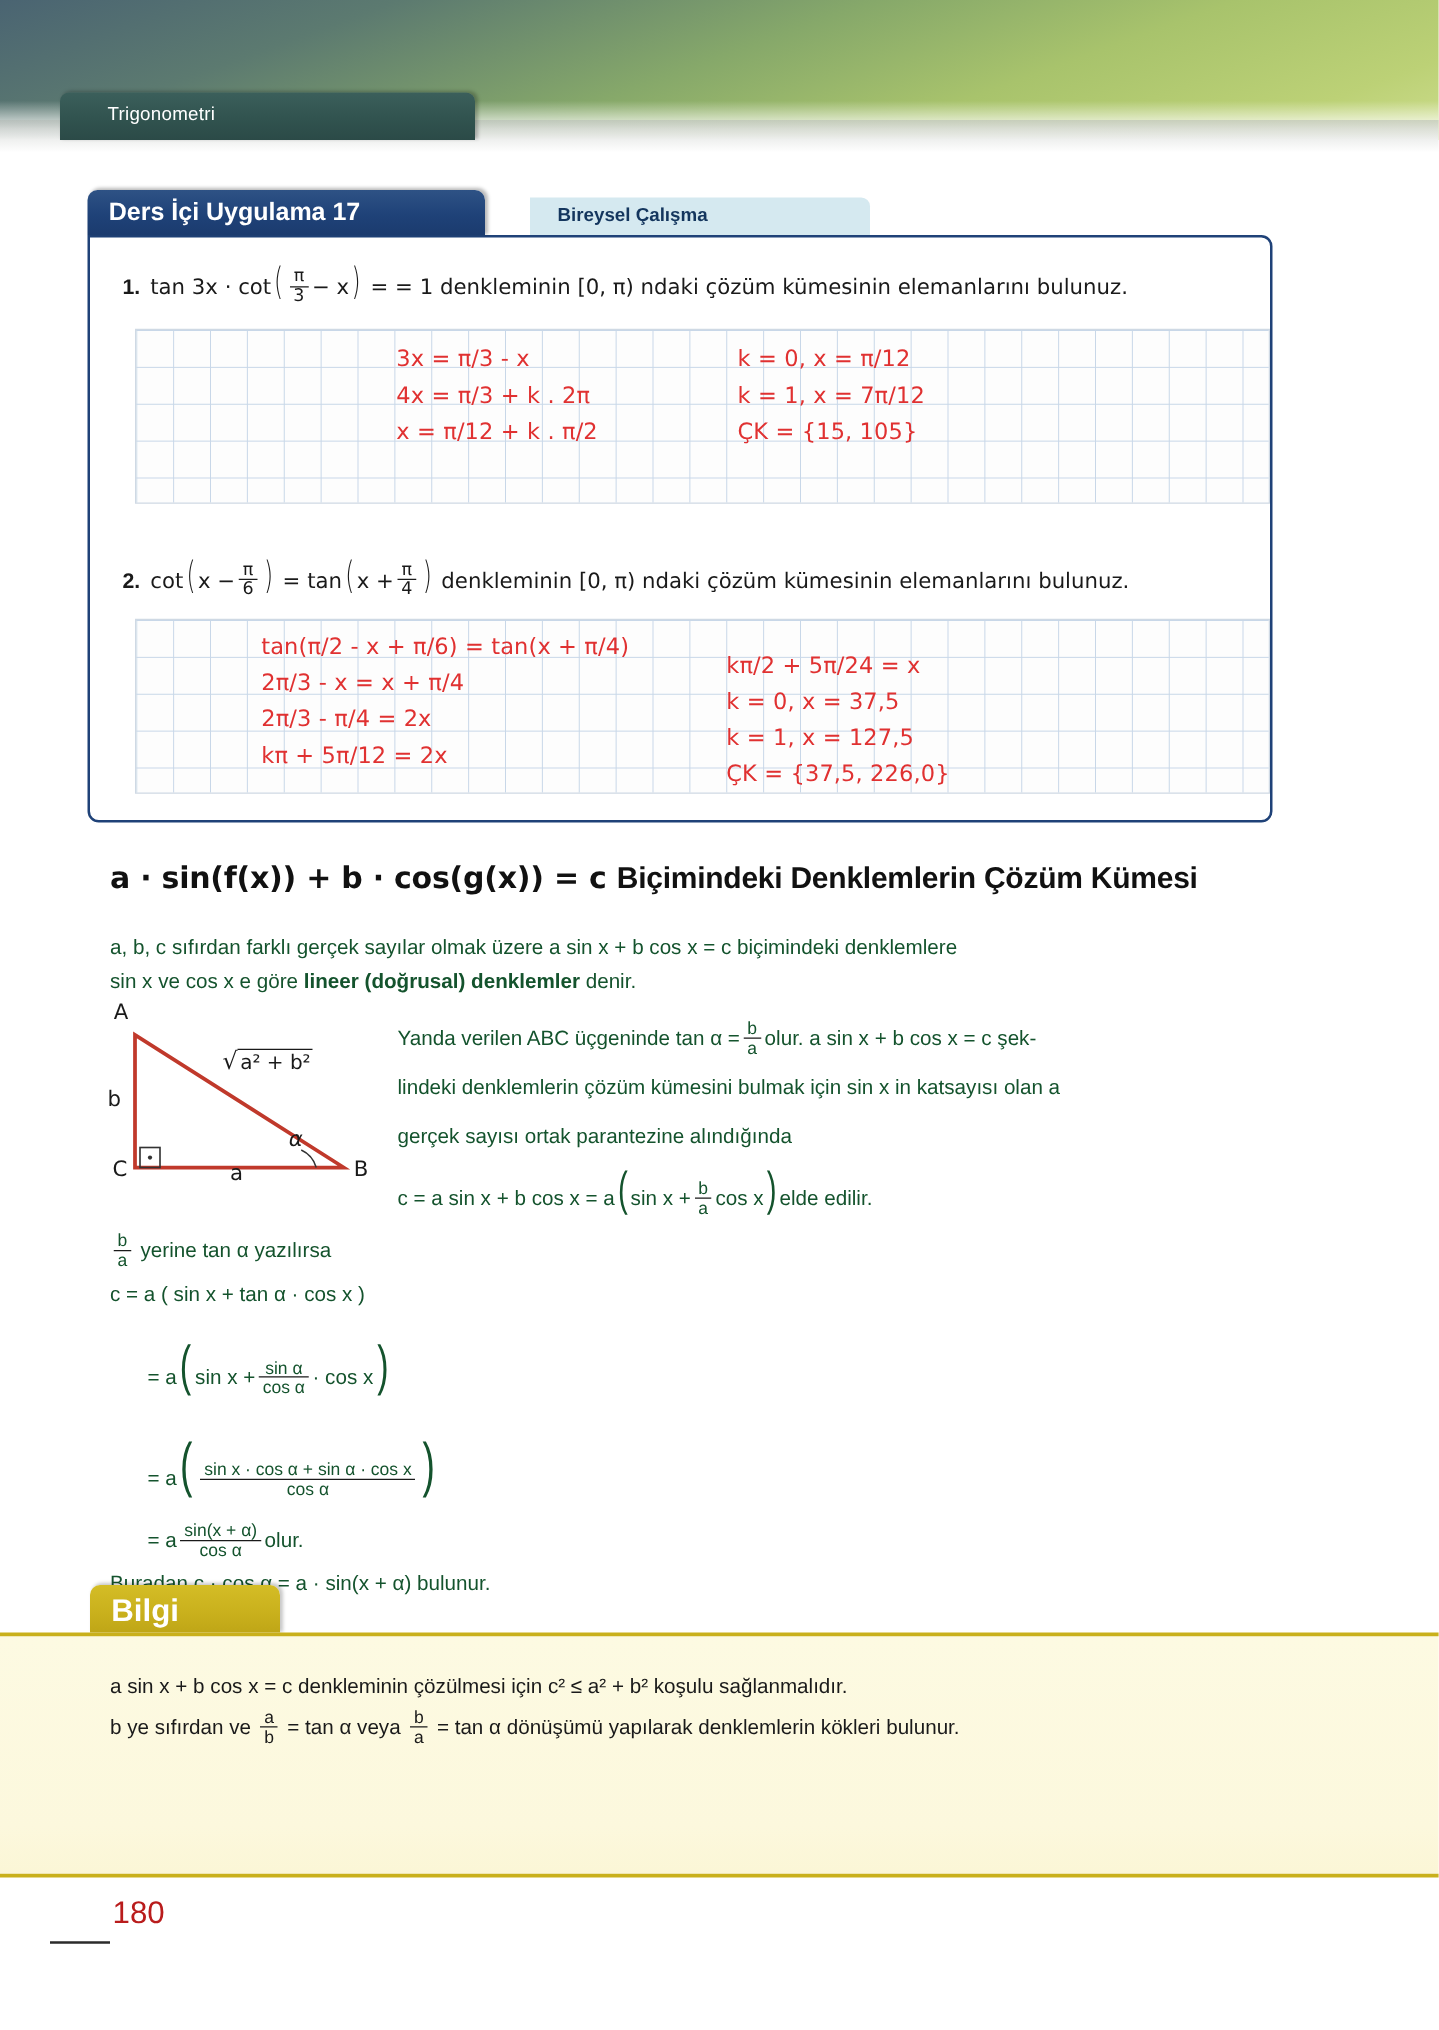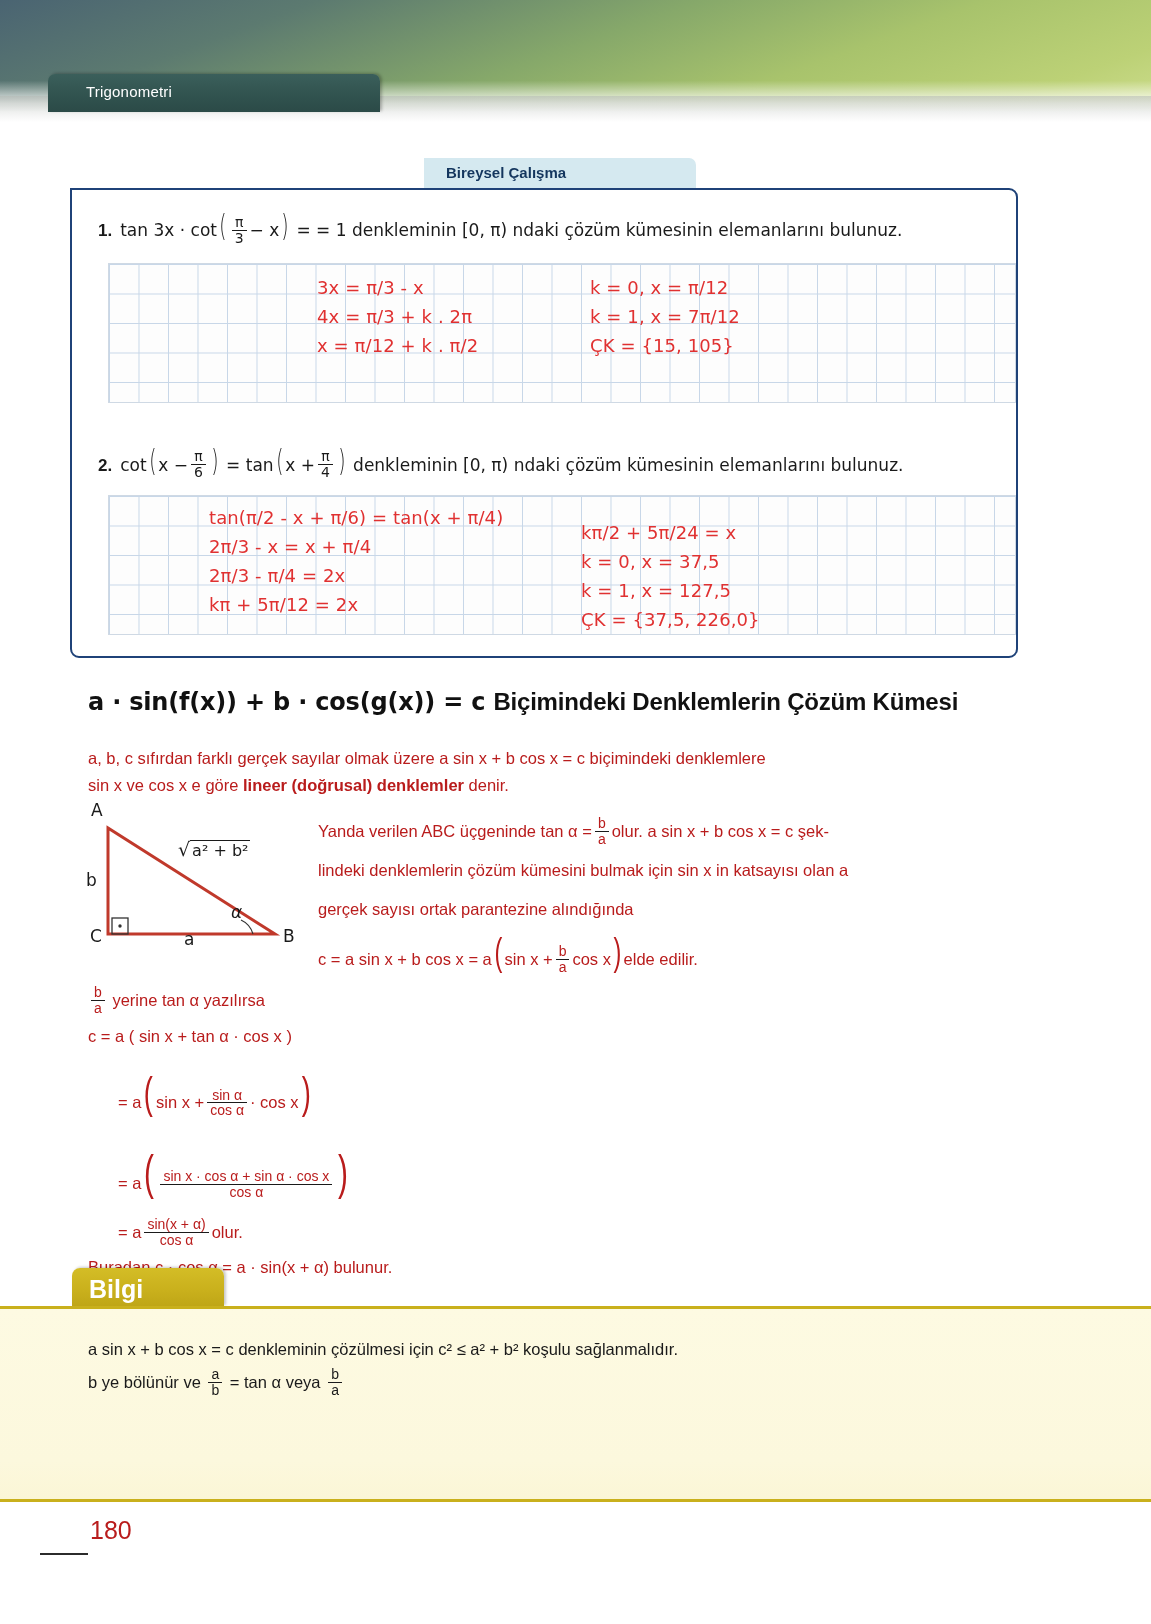--- a/index.html
+++ b/index.html
@@ -120,21 +120,21 @@
     font-size: 24px; font-weight: bold; color:#111;
     font-family: "DejaVu Sans", sans-serif;
     letter-spacing: -.2px;
   }
   .sect-head .lighter { font-family:"Liberation Sans", sans-serif; }
 
   .para {
     position:absolute;
     font-size: 16.5px;
     line-height: 1.62;
-    color:#b91c1c;
+    color:#14532d;
   }
 
   
   .tri-wrap { position:absolute; left: 85px; top: 806px; width: 230px; height: 165px; }
   .tri-lbl { position:absolute; font-size: 17px; font-family:"DejaVu Sans", sans-serif; }
 
   
   .bilgi-tab {
     position:absolute; left: 72px; top: 1268px;
     width: 152px; height: 38px;
@@ -163,20 +163,23 @@
 </div>
 <div class="unit-tab">
   <span>Trigonometri</span>
 </div>
 
 <div class="dersici-wrap">
 
   <div class="dersici-tabs">
     <div class="tab-light">
       <span>Bireysel Çalışma</span>
+    </div>
+    <div class="tab-blue">
+      <span>Ders İçi Uygulama 17</span>
     </div>
   </div>
 
   <div class="dersici-body">
 
     <div class="q-line" style="margin-left:8px;">
       <span class="q-num">1.</span>
       <span class="math">
         <span>tan 3x · cot</span><span class="paren-big">(</span><span class="frac"><span class="num">π</span><span class="den">3</span></span><span>− x</span><span class="paren-big">)</span>
         <span>=</span>
@@ -283,22 +286,23 @@
   <div style="margin-top:4px;">Buradan  c · cos α = a · sin(x + α) bulunur.</div>
 </div>
 
 <div class="bilgi-tab">
   <span>Bilgi</span>
 </div>
 <div class="bilgi-body">
   <div class="bilgi-text">
     <div>a sin x + b cos x = c  denkleminin çözülmesi için  c² ≤ a² + b²  koşulu sağlanmalıdır.</div>
     <div>
-      <span>b ye bölünür ve</span>
+      <span>b ye sıfırdan ve</span>
       <span class="frac"><span class="num">a</span><span class="den">b</span></span>
       <span>= tan α  veya</span>
       <span class="frac"><span class="num">b</span><span class="den">a</span></span>
+      <span>= tan α  dönüşümü yapılarak denklemlerin kökleri bulunur.</span>
     </div>
   </div>
 </div>
 
 <div class="page-rule"></div>
 <div class="page-num">180</div>
 
 </body></html>

